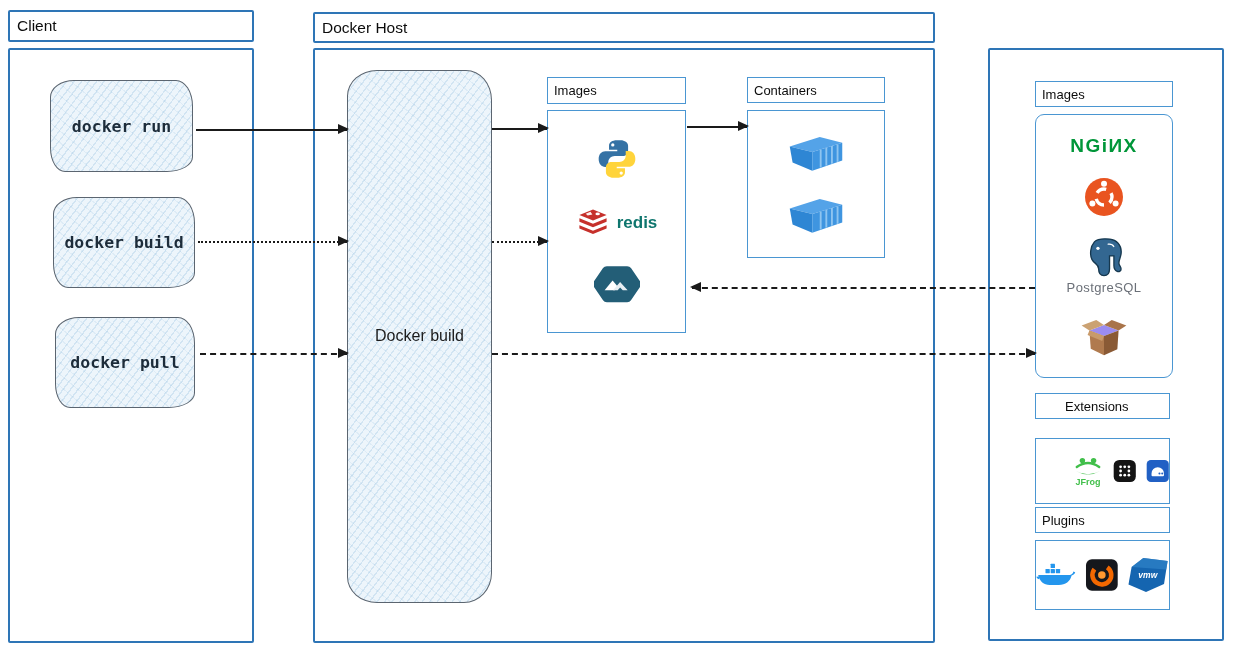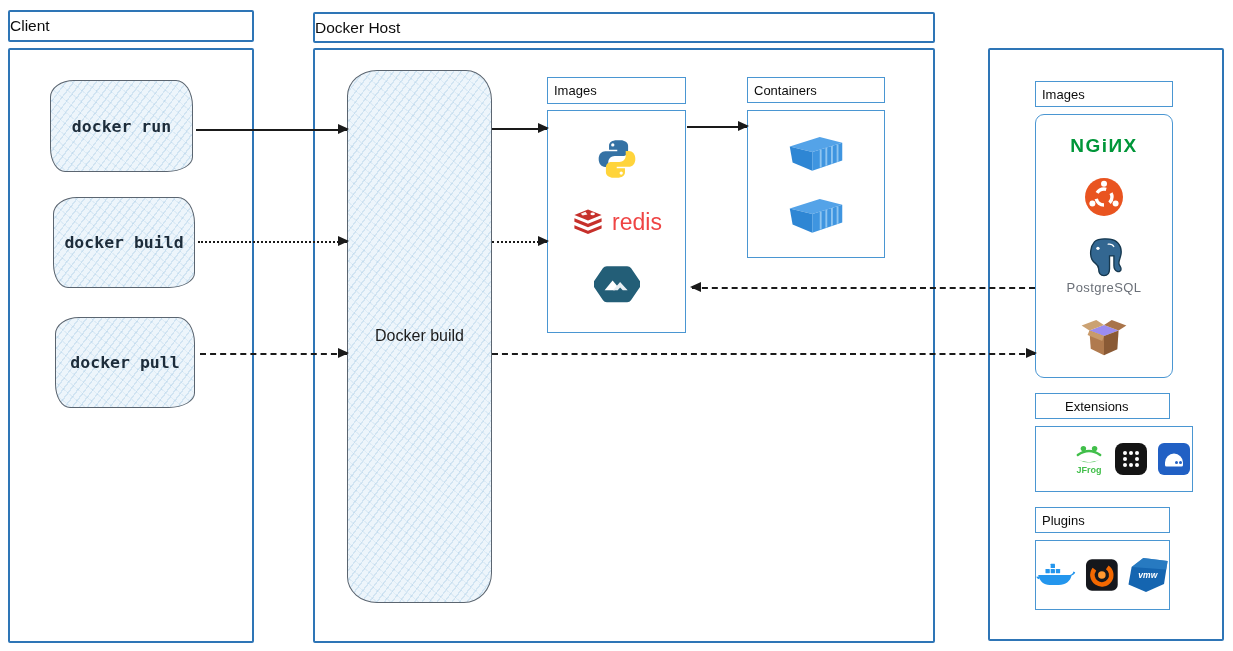--- a/index.html
+++ b/index.html
@@ -4,21 +4,21 @@
 <style>
   * { margin:0; padding:0; box-sizing:border-box; }
   html,body { background:#fff; }
   #canvas {
     position:relative; width:1233px; height:651px; background:#fff; overflow:hidden;
     font-family:"Liberation Sans", sans-serif; color:#111;
   }
   
   .titlebar {
     position:absolute; background:#fff; border:2px solid #2e75b6; border-radius:2px;
-    display:flex; align-items:center; font-size:15.5px; color:#0c0c0c;
+    display:flex; align-items:center; padding-left:7px; font-size:15.5px; color:#0c0c0c;
   }
   .secbody { position:absolute; background:#fff; border:2px solid #2e75b6; border-radius:2px; }
   
   .panel-title {
     position:absolute; background:#fff; border:1.7px solid #4a96d2;
     display:flex; align-items:center; padding-left:6px; font-size:13px; color:#0c0c0c;
   }
   .panel-body { position:absolute; background:#fff; border:1.7px solid #4a96d2; }
   .vflex { display:flex; flex-direction:column; align-items:center; justify-content:space-evenly; }
   .hflex { display:flex; flex-direction:row; align-items:center; justify-content:center; gap:9px; }
@@ -46,21 +46,21 @@
   .shaft { display:block; width:100%; height:0; border-top:2px solid #1a1a1a; }
   .shaft.dotted { border-top:2.5px dotted #1a1a1a; }
   .shaft.dashed { border-top:2.5px dashed #1a1a1a; }
   .head { position:absolute; top:-5px; width:0; height:0;
           border-top:5.5px solid transparent; border-bottom:5.5px solid transparent; }
   .head.right { right:-2px; border-left:11px solid #1a1a1a; }
   .head.left  { left:-2px;  border-right:11px solid #1a1a1a; }
   
   .nginx-text { font-size:19px; font-weight:800; letter-spacing:1.5px; color:#009639; }
   .redis-row { display:flex; align-items:center; gap:7px; }
-  .redis-text { font-size:23px; font-weight:400; color:#ef4444; }
+  .redis-text { font-size:17px; font-weight:700; color:#0f766e; }
   .pg-wrap { display:flex; flex-direction:column; align-items:center; gap:1px; }
   .pg-label { font-size:13px; color:#6b7078; letter-spacing:.4px; }
   .jfrog-wrap { display:flex; flex-direction:column; align-items:center; }
   .jfrog-label { font-size:9px; font-weight:700; color:#41bf4a; margin-top:-2px; }
 </style>
 </head>
 <body>
 
 <div id="canvas">
 
@@ -179,21 +179,21 @@
       <polygon points="28,23 44,17 42.6,37.5 28,44" fill="#8a5a35"></polygon>
       <polygon points="12,17 3.5,11.5 19.5,5.5 28,11" fill="#cba273"></polygon>
       <polygon points="28,11 36.5,5.5 52.5,11.5 44,17" fill="#a9744a"></polygon>
       <polygon points="12,17 10,22 26,28.5 28,23" fill="#c89a6a"></polygon>
     </svg>
   </div>
 
   <div class="panel-title" style="left:1035px; top:393px; width:135px; height:26px;padding-left:29px;">
     <span>Extensions</span>
   </div>
-  <div class="panel-body hflex" style="left:1035px; top:426px; width:158px; height:66px;padding-left:36px;">
+  <div class="panel-body hflex" style="left:1035px; top:438px; width:135px; height:66px;padding-left:36px;">
 
     <div class="jfrog-wrap">
       <svg width="32" height="24" viewBox="0 0 40 30">
         <circle cx="13" cy="7" r="3.4" fill="#41bf4a"></circle>
         <circle cx="27" cy="7" r="3.4" fill="#41bf4a"></circle>
         <path d="M6 15 Q20 5 34 15" stroke="#41bf4a" stroke-width="3" fill="none" stroke-linecap="round"></path>
         <path d="M5 20 Q20 29 35 20 Q28 24 20 24 Q12 24 5 20z" fill="#41bf4a"></path>
       </svg>
       <span class="jfrog-label">JFrog</span>
     </div>

